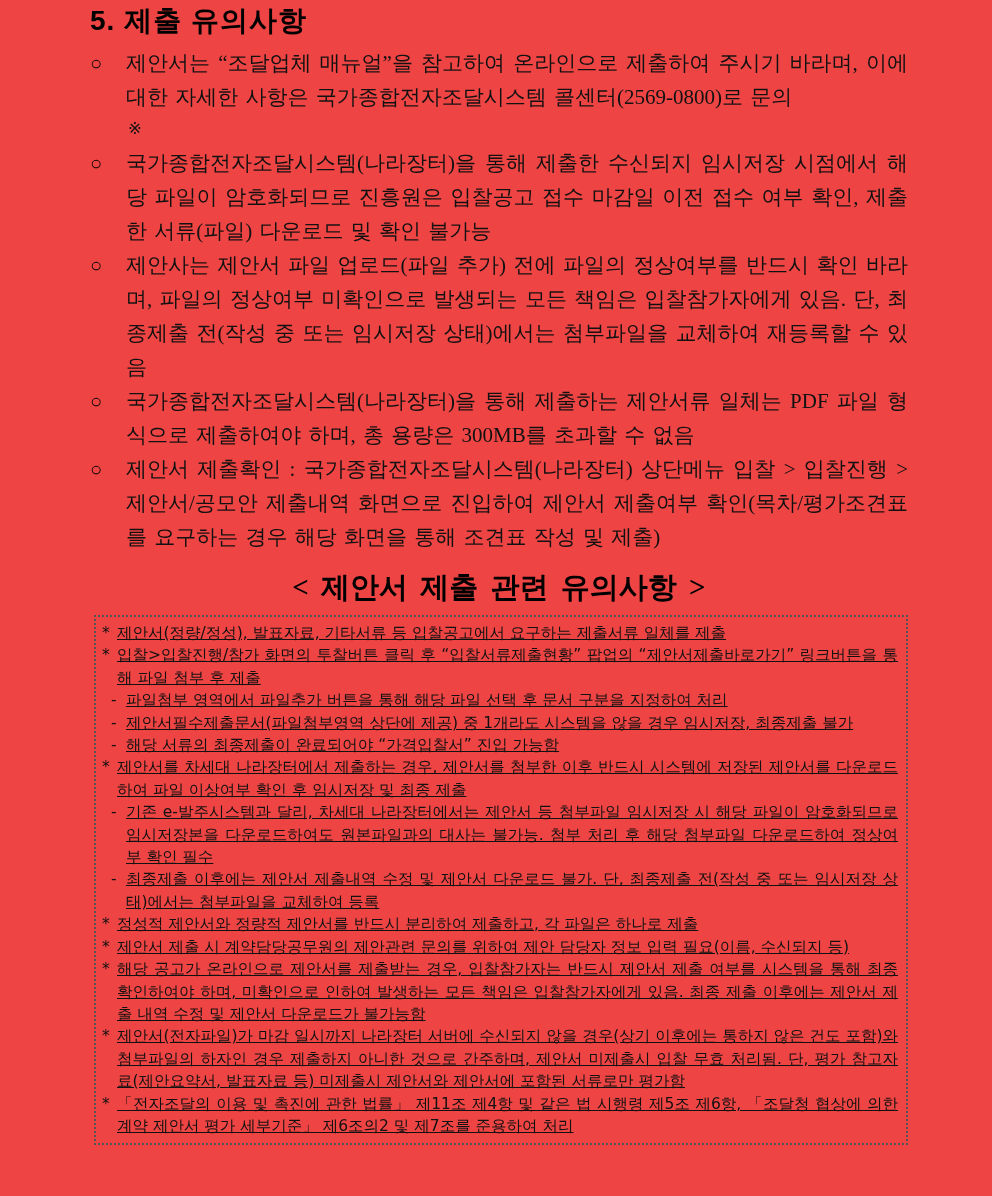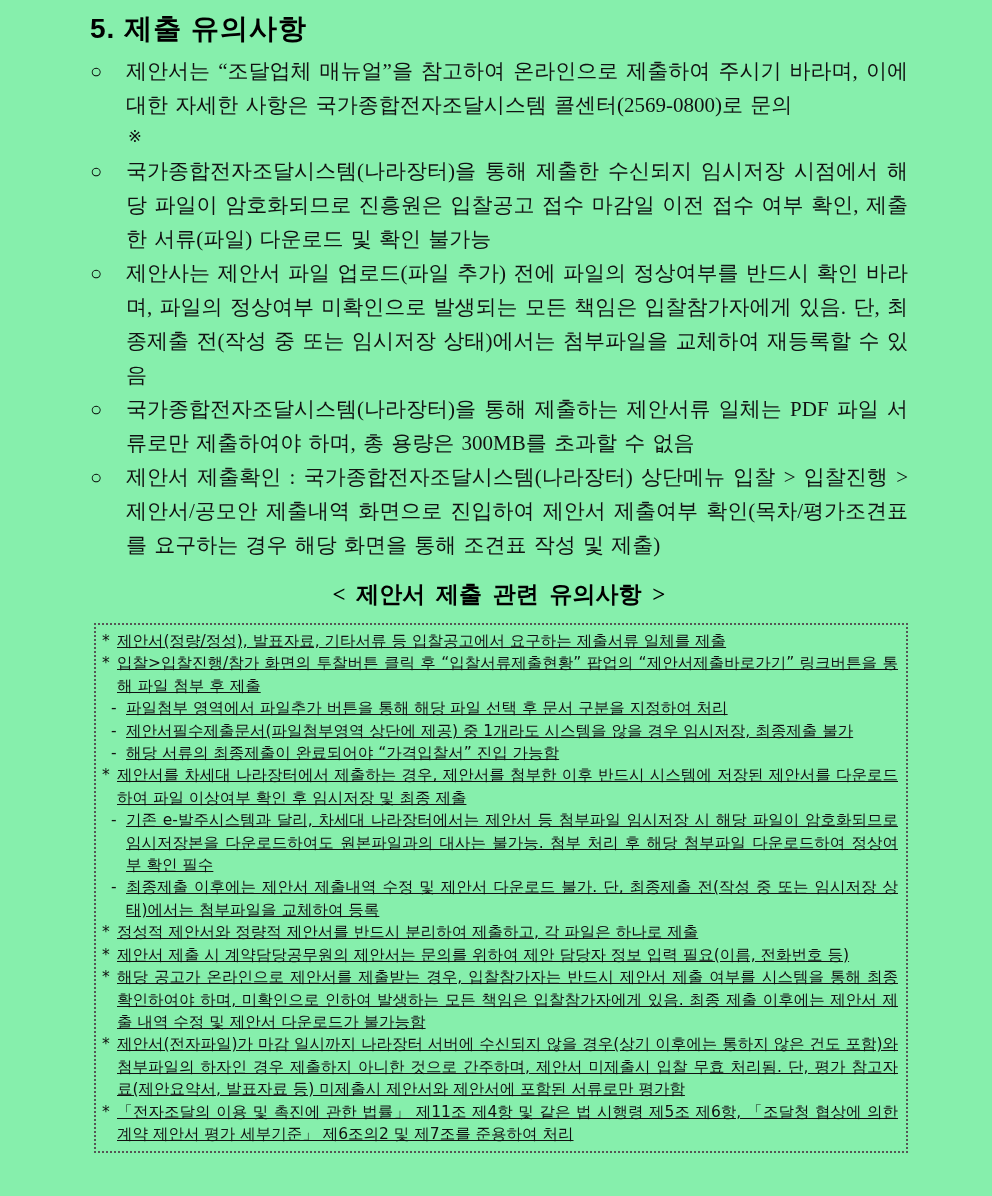--- a/index.html
+++ b/index.html
@@ -1,23 +1,23 @@
 <!DOCTYPE html>
 <html><head>
 <meta charset="utf-8">
 <style>
   html,body{margin:0;padding:0;background:#ffffff;}
   .page{
     position:relative;
     width:992px;height:1196px;
-    background:#86efac;
+    background:#ef4444;
     color:#111;
     overflow:hidden;
     box-sizing:border-box;
-    padding:12px 84px 0 90px;
+    padding:4px 84px 0 90px;
   }
   .doc-title{
     margin:0 0 8px 0;
     font-family:"Liberation Sans","DejaVu Sans",sans-serif;
     font-weight:bold;
     font-size:28px;
     line-height:34px;
     letter-spacing:1px;
     color:#000;
   }
@@ -45,21 +45,21 @@
     font-size:16.5px;
     line-height:28px;
     color:#111;
   }
   .note .nmark{flex:none;width:26px;}
   .section-title{
     margin:18px 0 13px 0;
     text-align:center;
     font-family:"Liberation Serif","DejaVu Serif",serif;
     font-weight:bold;
-    font-size:23px;
+    font-size:29px;
     line-height:30px;
     word-spacing:5px;
     color:#000;
   }
   .notice-box{
     box-sizing:border-box;
     margin:0 0 0 4px;
     border:2px dotted #555;
     padding:5px 8px 6px 6px;
     font-family:"DejaVu Sans","Liberation Sans",sans-serif;
@@ -92,21 +92,21 @@
     <span class="btext">국가종합전자조달시스템(나라장터)을 통해 제출한 수신되지 임시저장 시점에서 해당 파일이 암호화되므로 진흥원은 입찰공고 접수 마감일 이전 접수 여부 확인, 제출한 서류(파일) 다운로드 및 확인 불가능</span>
   </div>
 
   <div class="bullet">
     <span class="bmark">○</span>
     <span class="btext">제안사는 제안서 파일 업로드(파일 추가) 전에 파일의 정상여부를 반드시 확인 바라며, 파일의 정상여부 미확인으로 발생되는 모든 책임은 입찰참가자에게 있음. 단, 최종제출 전(작성 중 또는 임시저장 상태)에서는 첨부파일을 교체하여 재등록할 수 있음</span>
   </div>
 
   <div class="bullet">
     <span class="bmark">○</span>
-    <span class="btext">국가종합전자조달시스템(나라장터)을 통해 제출하는 제안서류 일체는 PDF 파일 서류로만 제출하여야 하며, 총 용량은 300MB를 초과할 수 없음</span>
+    <span class="btext">국가종합전자조달시스템(나라장터)을 통해 제출하는 제안서류 일체는 PDF 파일 형식으로 제출하여야 하며, 총 용량은 300MB를 초과할 수 없음</span>
   </div>
 
   <div class="bullet">
     <span class="bmark">○</span>
     <span class="btext">제안서 제출확인 : 국가종합전자조달시스템(나라장터) 상단메뉴 입찰 &gt; 입찰진행 &gt; 제안서/공모안 제출내역 화면으로 진입하여 제안서 제출여부 확인(목차/평가조견표를 요구하는 경우 해당 화면을 통해 조견표 작성 및 제출)</span>
   </div>
 
   <div class="section-title">&lt; 제안서 제출 관련 유의사항 &gt;</div>
 
   <div class="notice-box">
@@ -141,21 +141,21 @@
     <div class="box-item lvl2">
       <span class="bm">-</span>
       <span class="bt">최종제출 이후에는 제안서 제출내역 수정 및 제안서 다운로드 불가. 단, 최종제출 전(작성 중 또는 임시저장 상태)에서는 첨부파일을 교체하여 등록</span>
     </div>
     <div class="box-item lvl1">
       <span class="bm">*</span>
       <span class="bt">정성적 제안서와 정량적 제안서를 반드시 분리하여 제출하고, 각 파일은 하나로 제출</span>
     </div>
     <div class="box-item lvl1">
       <span class="bm">*</span>
-      <span class="bt">제안서 제출 시 계약담당공무원의 제안서는 문의를 위하여 제안 담당자 정보 입력 필요(이름, 전화번호 등)</span>
+      <span class="bt">제안서 제출 시 계약담당공무원의 제안관련 문의를 위하여 제안 담당자 정보 입력 필요(이름, 수신되지 등)</span>
     </div>
     <div class="box-item lvl1">
       <span class="bm">*</span>
       <span class="bt">해당 공고가 온라인으로 제안서를 제출받는 경우, 입찰참가자는 반드시 제안서 제출 여부를 시스템을 통해 최종 확인하여야 하며, 미확인으로 인하여 발생하는 모든 책임은 입찰참가자에게 있음. 최종 제출 이후에는 제안서 제출 내역 수정 및 제안서 다운로드가 불가능함</span>
     </div>
     <div class="box-item lvl1">
       <span class="bm">*</span>
       <span class="bt">제안서(전자파일)가 마감 일시까지 나라장터 서버에 수신되지 않을 경우(상기 이후에는 통하지 않은 건도 포함)와 첨부파일의 하자인 경우 제출하지 아니한 것으로 간주하며, 제안서 미제출시 입찰 무효 처리됨. 단, 평가 참고자료(제안요약서, 발표자료 등) 미제출시 제안서와 제안서에 포함된 서류로만 평가함</span>
     </div>
     <div class="box-item lvl1">

